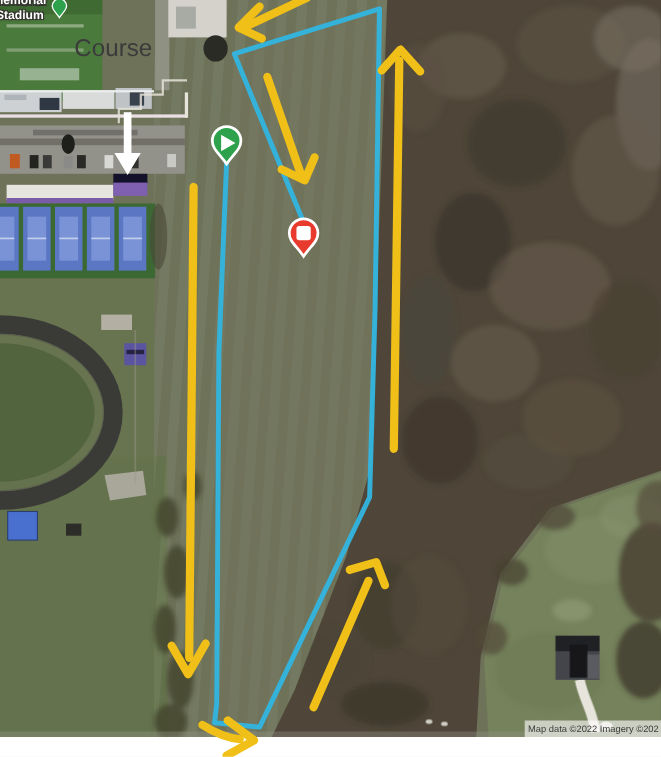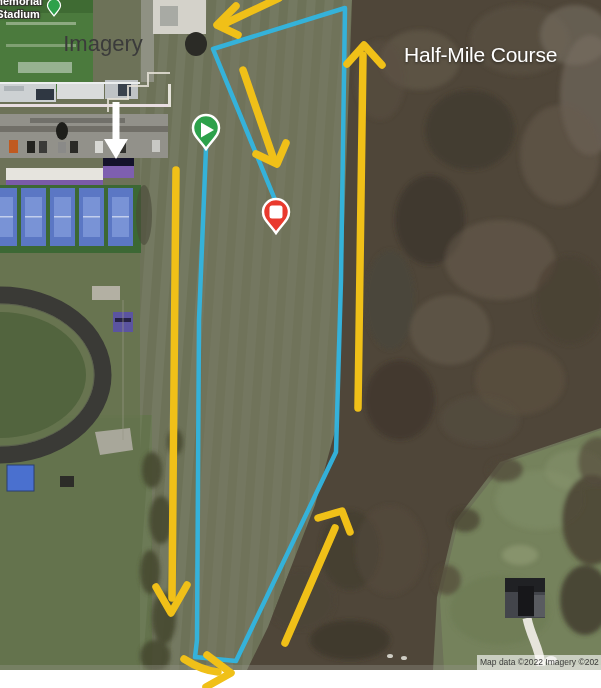--- a/index.html
+++ b/index.html
@@ -263,17 +263,16 @@
       <polygon points="201,122.5 201,137.5 214,130" fill="#ffffff"></polygon>
     </g>
 
     <g>
       <path d="M276,233 c-7,-10 -13,-13.5 -13,-21 a13,13 0 1 1 26,0 c0,7.5 -6,11 -13,21 z" stroke="#ffffff" stroke-width="2.5" fill="#e93a2e"></path>
       <rect x="269.5" y="205.5" width="13" height="13" rx="2.5" fill="#ffffff"></rect>
     </g>
   </svg>
 
   <div class="label label-packet">
-    <div>Imagery</div>
+    <div>Course</div>
   </div>
-  <div class="label label-halfmile">Half-Mile Course</div>
 
 </div>
 
 </body></html>

